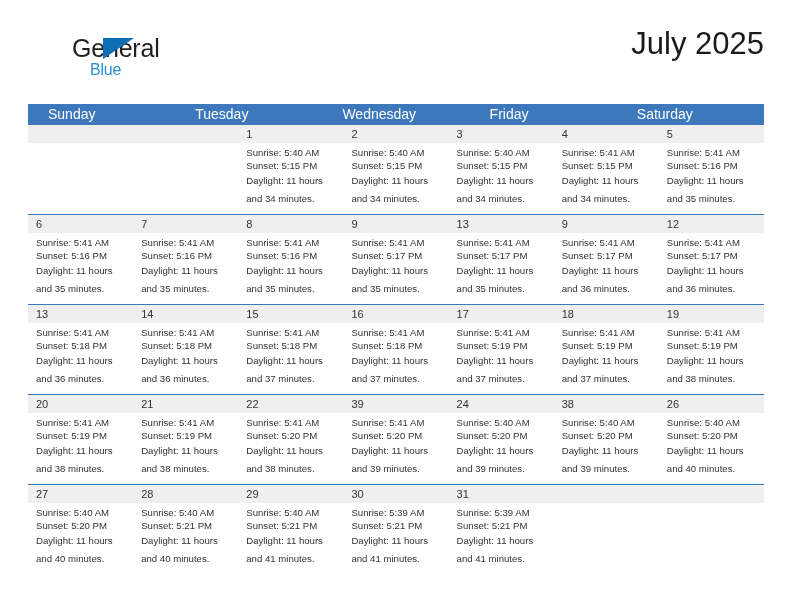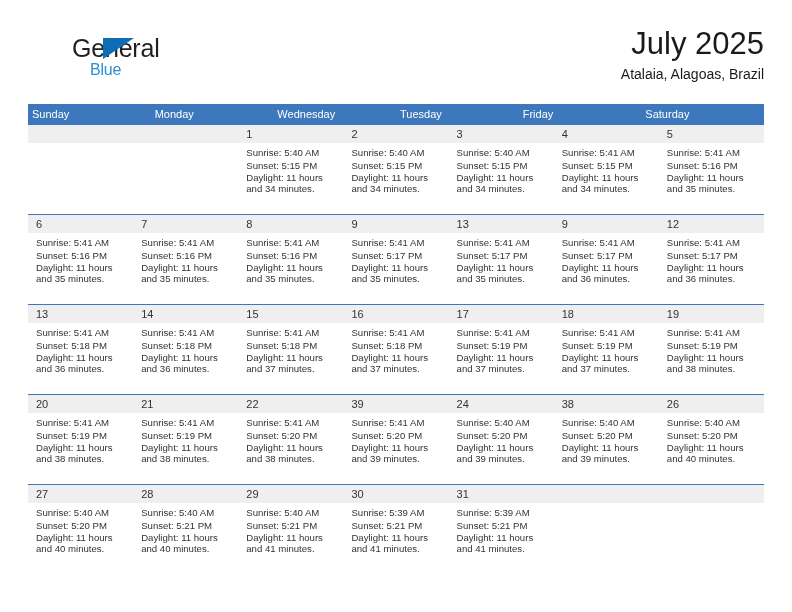--- a/index.html
+++ b/index.html
@@ -80,23 +80,23 @@
   .dow-row {
     display: flex;
     width: 736px;
     height: 20px;
     background: #3d77bc;
   }
   .dow {
     flex: 1 1 0;
     min-width: 0;
     color: #ffffff;
-    font-size: 11px;
+    font-size: 14px;
     line-height: 20px;
-    padding-left: 4px;
+    padding-left: 20px;
     white-space: nowrap;
     overflow: hidden;
   }
   .week {
     width: 736px;
     border-top: 1px solid #3d77bc;
   }
   .week:first-of-type { border-top: none; }
   .week-numbers {
     display: flex;
@@ -128,52 +128,50 @@
   }
   .daycell .line {
     font-size: 9.6px;
     line-height: 13.2px;
     color: #333333;
     white-space: nowrap;
     overflow: hidden;
   }
   .daycell .wrapline {
     font-size: 9.6px;
-    line-height: 11px;
+    line-height: 18px;
     color: #333333;
     white-space: normal;
   }
 </style>
 </head>
 <body>
 
 <div id="page">
 
   <div class="topbar">
 
     <div class="brand">
       <span class="brand-general">General</span>
       <span class="brand-flag"></span>
       <span class="brand-blue">Blue</span>
     </div>
 
     <div class="title-block">
       <div class="cal-title">July 2025</div>
-      <div class="cal-subtitle">Atalaia, Alagoas, Brazil</div>
     </div>
 
   </div>
 
   <div class="calendar">
 
     <div class="dow-row">
       <div class="dow">Sunday</div>
-      <div class="dow">Monday</div>
+      <div class="dow">Tuesday</div>
       <div class="dow">Wednesday</div>
-      <div class="dow">Tuesday</div>
       <div class="dow">Friday</div>
       <div class="dow">Saturday</div>
     </div>
 
     <div class="week">
       <div class="week-numbers">
         <div class="daynum"></div>
         <div class="daynum"></div>
         <div class="daynum">1</div>
         <div class="daynum">2</div>

